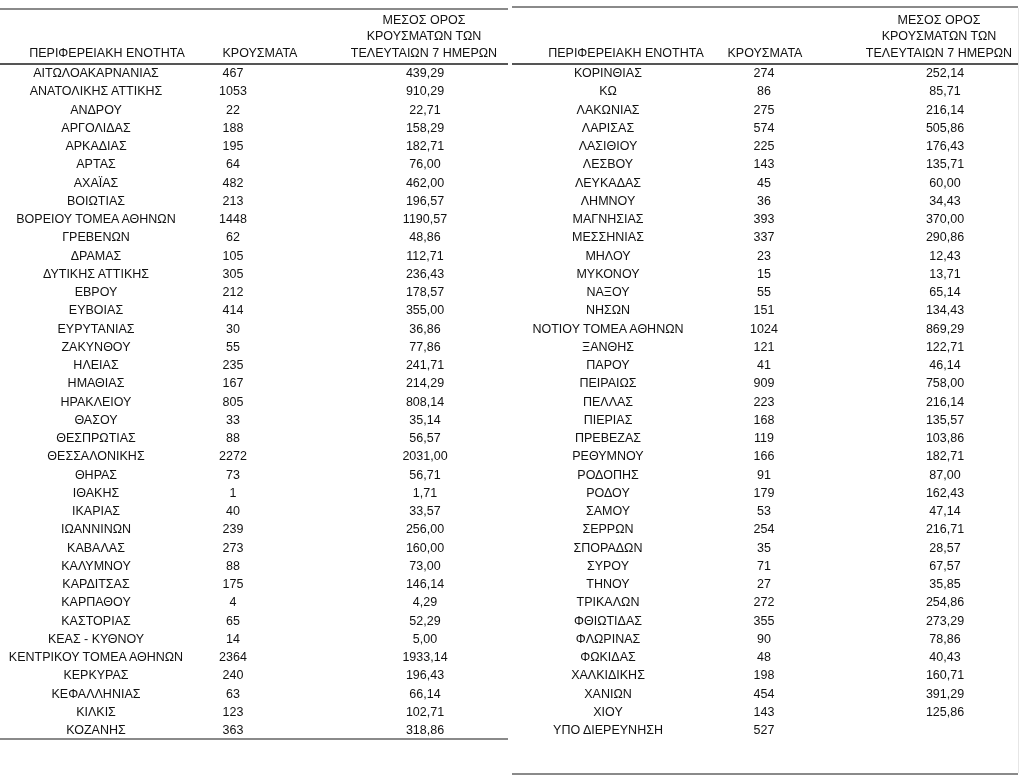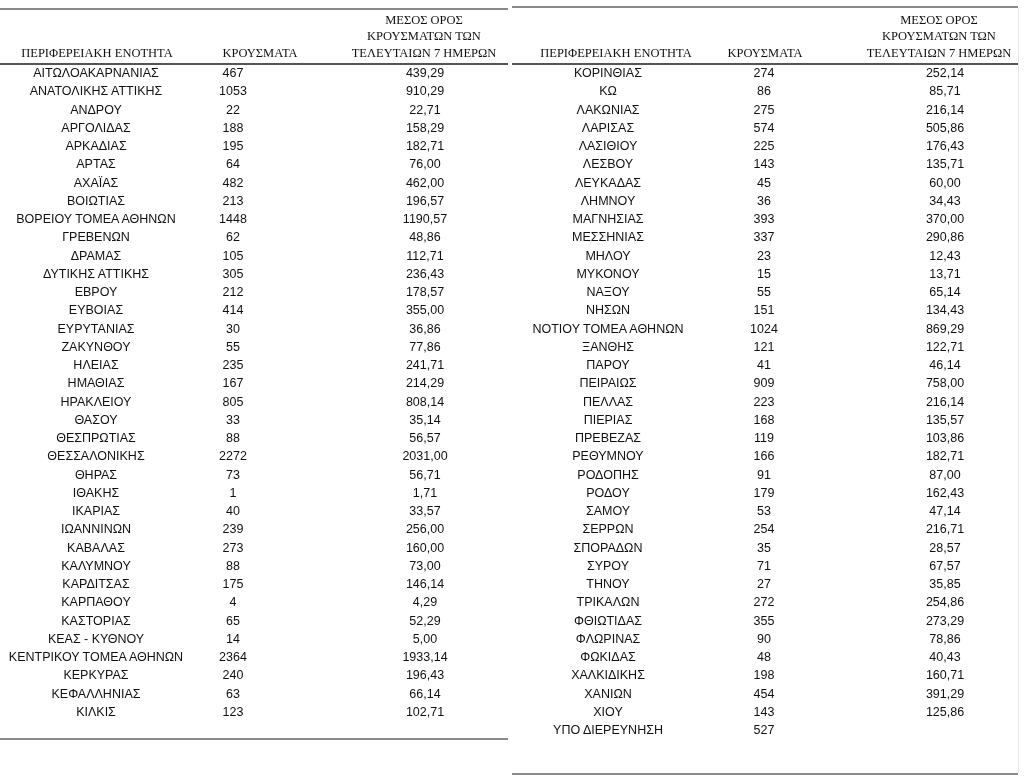--- a/index.html
+++ b/index.html
@@ -7,22 +7,22 @@
          font-family: "Liberation Sans", sans-serif; color: #111; }
   .panel { position: absolute; top: 0; }
   #left-panel { left: 0; width: 508px; }
   #right-panel { left: 512px; width: 506px; }
   .topline { position: absolute; left: 0; right: 0; height: 2px; background: #8a8a8a; }
   #left-panel .topline { top: 8px; }
   #right-panel .topline { top: 6px; left: 0; }
   .hdr { position: absolute; left: 0; right: 0; border-bottom: 2px solid #555; font-size: 12.5px; }
   #left-panel .hdr { top: 10px; height: 53px; }
   #right-panel .hdr { top: 8px; height: 55px; }
-  .hdr .h { position: absolute; bottom: 2px; text-align: center; line-height: 16.5px; font-family: Liberation Serif, serif; }
-  .c1 { left: 0; width: 178px; padding-left: 8px; }
+  .hdr .h { position: absolute; bottom: 2px; text-align: center; line-height: 16.5px; }
+  .c1 { left: 10px; width: 178px; padding-left: 8px; }
   .c2 { left: 200px; width: 120px; }
   .c3 { left: 345px; width: 158px; }
   .rows { position: absolute; left: 0; right: 0; top: 65px; }
   .row { position: relative; height: 18.25px; font-size: 12.5px; }
   .row span { position: absolute; top: 1px; text-align: center; white-space: nowrap; }
   #left-panel .r1 { left: 8px; width: 176px; }
   #left-panel .r2 { left: 203px; width: 60px; }
   #left-panel .r3 { left: 385px; width: 80px; }
   #right-panel .r1 { left: 0; width: 192px; }
   #right-panel .r2 { left: 222px; width: 60px; }
@@ -223,20 +223,25 @@
       <div class="row">
         <span class="r1">ΚΕΦΑΛΛΗΝΙΑΣ</span>
         <span class="r2">63</span>
         <span class="r3">66,14</span>
       </div>
       <div class="row">
         <span class="r1">ΚΙΛΚΙΣ</span>
         <span class="r2">123</span>
         <span class="r3">102,71</span>
       </div>
+      <div class="row">
+        <span class="r1">ΚΟΖΑΝΗΣ</span>
+        <span class="r2">363</span>
+        <span class="r3">318,86</span>
+      </div>
     </div>
   <div class="bottomline"></div>
 </div>
 
 <div class="panel" id="right-panel">
   <div class="topline"></div>
   <div class="hdr">
     <div class="h c1">ΠΕΡΙΦΕΡΕΙΑΚΗ ΕΝΟΤΗΤΑ</div>
     <div class="h c2">ΚΡΟΥΣΜΑΤΑ</div>
     <div class="h c3">

